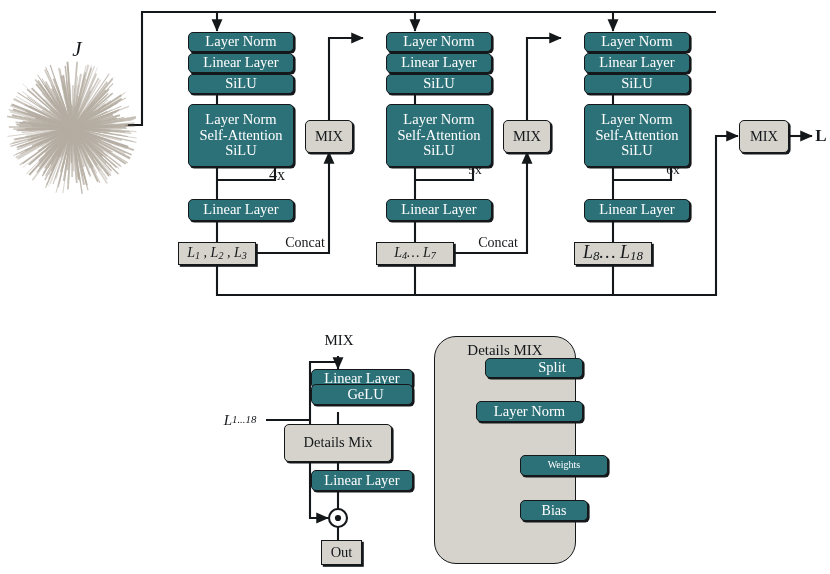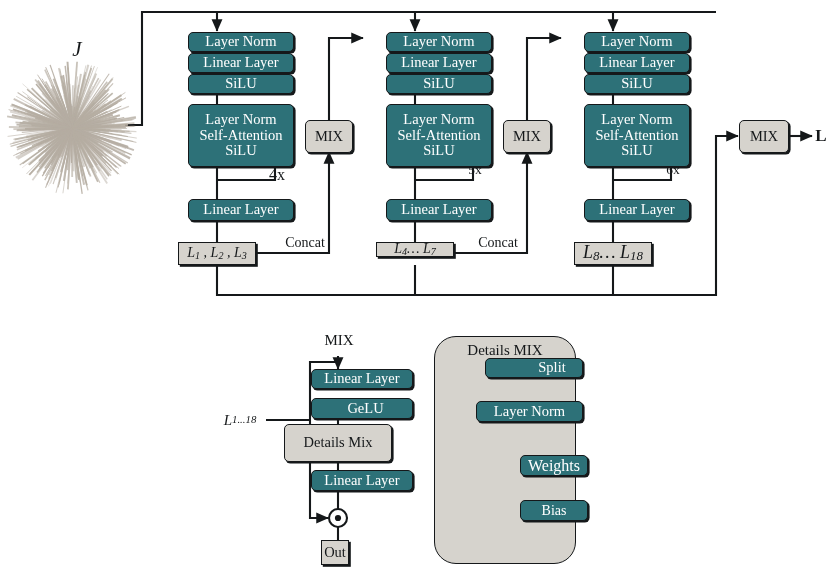--- a/index.html
+++ b/index.html
@@ -550,21 +550,21 @@
   <div class="node teal" style="left:362px;top:32px;width:106px;height:20px;font-size:14.5px;">Layer Norm</div>
   <div class="node teal" style="left:362px;top:53px;width:106px;height:20px;font-size:14.5px;">Linear Layer</div>
   <div class="node teal" style="left:362px;top:74px;width:106px;height:20px;font-size:14.5px;">SiLU</div>
   <div class="node teal multi" style="left:362px;top:104px;width:106px;height:63px;font-size:14.5px;">
     <span>Layer Norm</span>
     <span>Self-Attention</span>
     <span>SiLU</span>
   </div>
   <div class="node plain" style="left:460px;top:161px;width:30px;height:18px;font-size:13.5px;">5x</div>
   <div class="node teal" style="left:362px;top:199px;width:106px;height:22px;font-size:14.5px;">Linear Layer</div>
-  <div class="node graysq" style="left:376px;top:242px;width:78px;height:15px;font-size:14px;">
+  <div class="node graysq" style="left:376px;top:242px;width:78px;height:23px;font-size:14px;">
     <span class="ml">L<span class="sub">4</span>… L<span class="sub">7</span></span>
   </div>
   <div class="node plain" style="left:468px;top:234px;width:60px;height:18px;font-size:14px;">Concat</div>
 
   <div class="node gray" style="left:503px;top:120px;width:48px;height:33px;font-size:14.5px;">MIX</div>
 
   <div class="node teal" style="left:560px;top:32px;width:106px;height:20px;font-size:14.5px;">Layer Norm</div>
   <div class="node teal" style="left:560px;top:53px;width:106px;height:20px;font-size:14.5px;">Linear Layer</div>
   <div class="node teal" style="left:560px;top:74px;width:106px;height:20px;font-size:14.5px;">SiLU</div>
   <div class="node teal multi" style="left:560px;top:104px;width:106px;height:63px;font-size:14.5px;">
@@ -578,24 +578,24 @@
     <span class="ml">L<span class="sub">8</span>… L<span class="sub">18</span></span>
   </div>
 
   <div class="node gray" style="left:739px;top:120px;width:50px;height:33px;font-size:14.5px;">MIX</div>
   <div class="node plain b" style="left:812px;top:125px;width:18px;height:22px;font-size:17px;">L</div>
 
   <div class="node plain" style="left:312px;top:330px;width:54px;height:20px;font-size:15px;">MIX</div>
   <div class="node plain ml" style="left:214px;top:410px;width:52px;height:20px;font-size:15px;">L<span class="sub">1...18</span></div>
 
   <div class="node teal" style="left:287px;top:369px;width:102px;height:20px;font-size:14.5px;">Linear Layer</div>
-  <div class="node teal" style="left:287px;top:398px;width:102px;height:21px;font-size:14.5px;padding-left:7px;">GeLU</div>
+  <div class="node teal" style="left:287px;top:384px;width:102px;height:21px;font-size:14.5px;padding-left:7px;">GeLU</div>
   <div class="node gray" style="left:284px;top:424px;width:108px;height:38px;font-size:14.5px;">Details Mix</div>
   <div class="node teal" style="left:287px;top:470px;width:102px;height:21px;font-size:14.5px;">Linear Layer</div>
-  <div class="node graysq" style="left:321px;top:540px;width:28px;height:25px;font-size:14.5px;">Out</div>
+  <div class="node graysq" style="left:321px;top:540px;width:41px;height:25px;font-size:14.5px;">Out</div>
 
   <div class="node plain" style="left:459px;top:340px;width:92px;height:20px;font-size:15px;">Details MIX</div>
   <div class="node teal" style="left:461px;top:358px;width:98px;height:20px;font-size:14.5px;padding-left:36px;">Split</div>
   <div class="node teal" style="left:452px;top:401px;width:107px;height:21px;font-size:14.5px;">Layer Norm</div>
-  <div class="node teal" style="left:496px;top:455px;width:68px;height:21px;font-size:16px;text-align:right;">Weights</div>
+  <div class="node teal" style="left:496px;top:455px;width:88px;height:21px;font-size:10px;text-align:right;">Weights</div>
   <div class="node teal" style="left:496px;top:500px;width:68px;height:21px;font-size:14px;">Bias</div>
 
 </div>
 
 </body></html>

